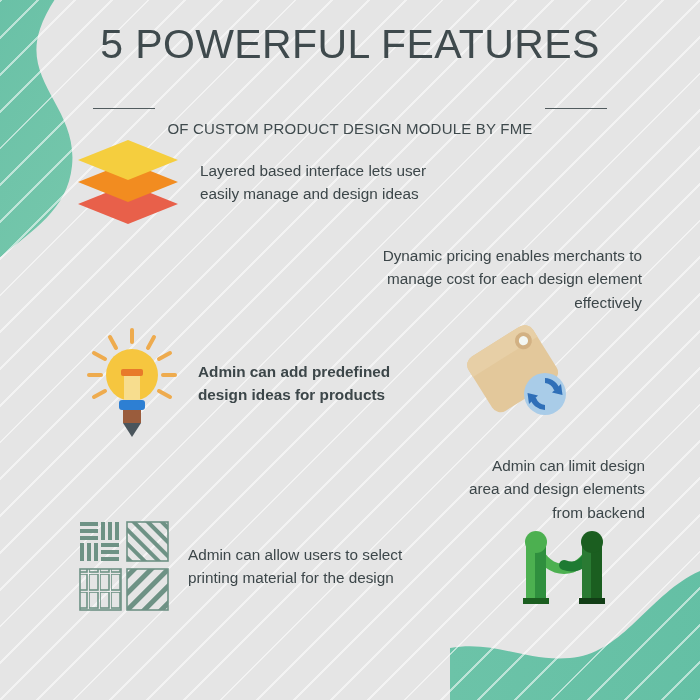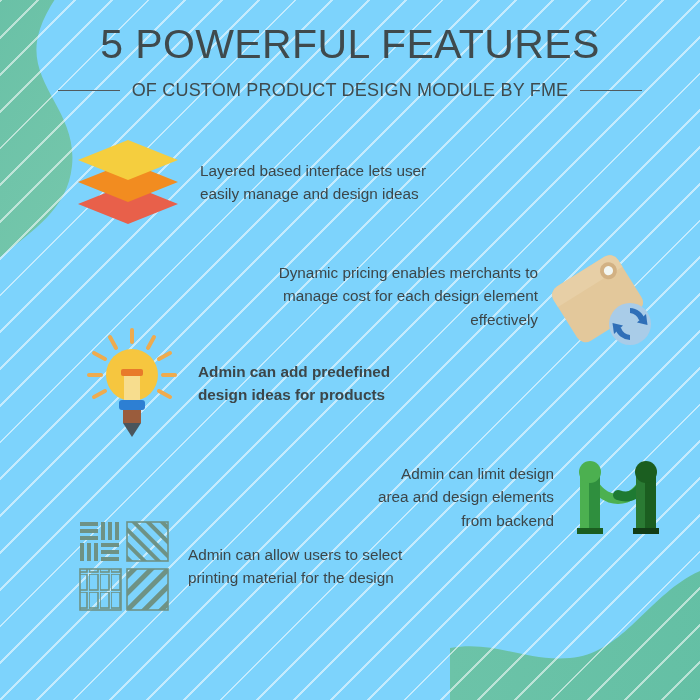--- a/index.html
+++ b/index.html
@@ -10,21 +10,21 @@
     width: 700px;
     height: 700px;
     overflow: hidden;
     font-family: "Liberation Sans", sans-serif;
   }
 
   #poster {
     position: relative;
     width: 700px;
     height: 700px;
-    background: #7dd3fc;
+    background: #e5e5e5;
     overflow: hidden;
   }
 
   
   .bg-texture {
     position: absolute;
     inset: 0;
     background-image: repeating-linear-gradient(
       -45deg,
       rgba(255,255,255,0.55) 0px,
@@ -67,57 +67,58 @@
     gap: 12px;
     margin-top: 13px;
     padding: 0 48px;
   }
   .rule {
     height: 1px;
     background: #515b5e;
     flex: 0 0 62px;
   }
   .subtitle {
-    font-size: 18px;
+    font-size: 15px;
     letter-spacing: 0.2px;
     color: #3f4a4d;
     white-space: nowrap;
     font-weight: 400;
+    margin-top: 40px;
   }
 
   
   .feature {
     position: absolute;
     z-index: 5;
     display: flex;
     align-items: center;
   }
   .feature .text {
     font-size: 15.3px;
     line-height: 1.52;
     color: #3c4649;
     white-space: pre-line;
   }
   .feature.left-icon  { flex-direction: row; }
-  .feature.right-icon { }
+  .feature.right-icon { flex-direction: column; }
   .feature.left-icon .text  { text-align: left;  margin-left: 18px; }
   .feature.right-icon .text { text-align: right; margin-right: 14px; }
 
   .icon-box {
     flex: none;
     display: flex;
     align-items: center;
     justify-content: center;
   }
 
   
   .f1 { left: 74px;  top: 138px; justify-content: center; }
   .f2 { right: 44px; top: 244px; }
   .f3 { left: 84px;  top: 328px; font-weight: bold; }
-  .f4 { right: 32px; top: 454px; }
+  .f4 { right: 41px; top: 454px; }
   .f5 { left: 78px;  top: 520px; }
 </style>
 </head>
 <body>
 
 <div id="poster">
 
   <svg class="corner-blob blob-tl" width="330" height="420" viewBox="0 0 330 420">
     <defs>
       <linearGradient id="tlGrad" x1="0" y1="0" x2="1" y2="1">

